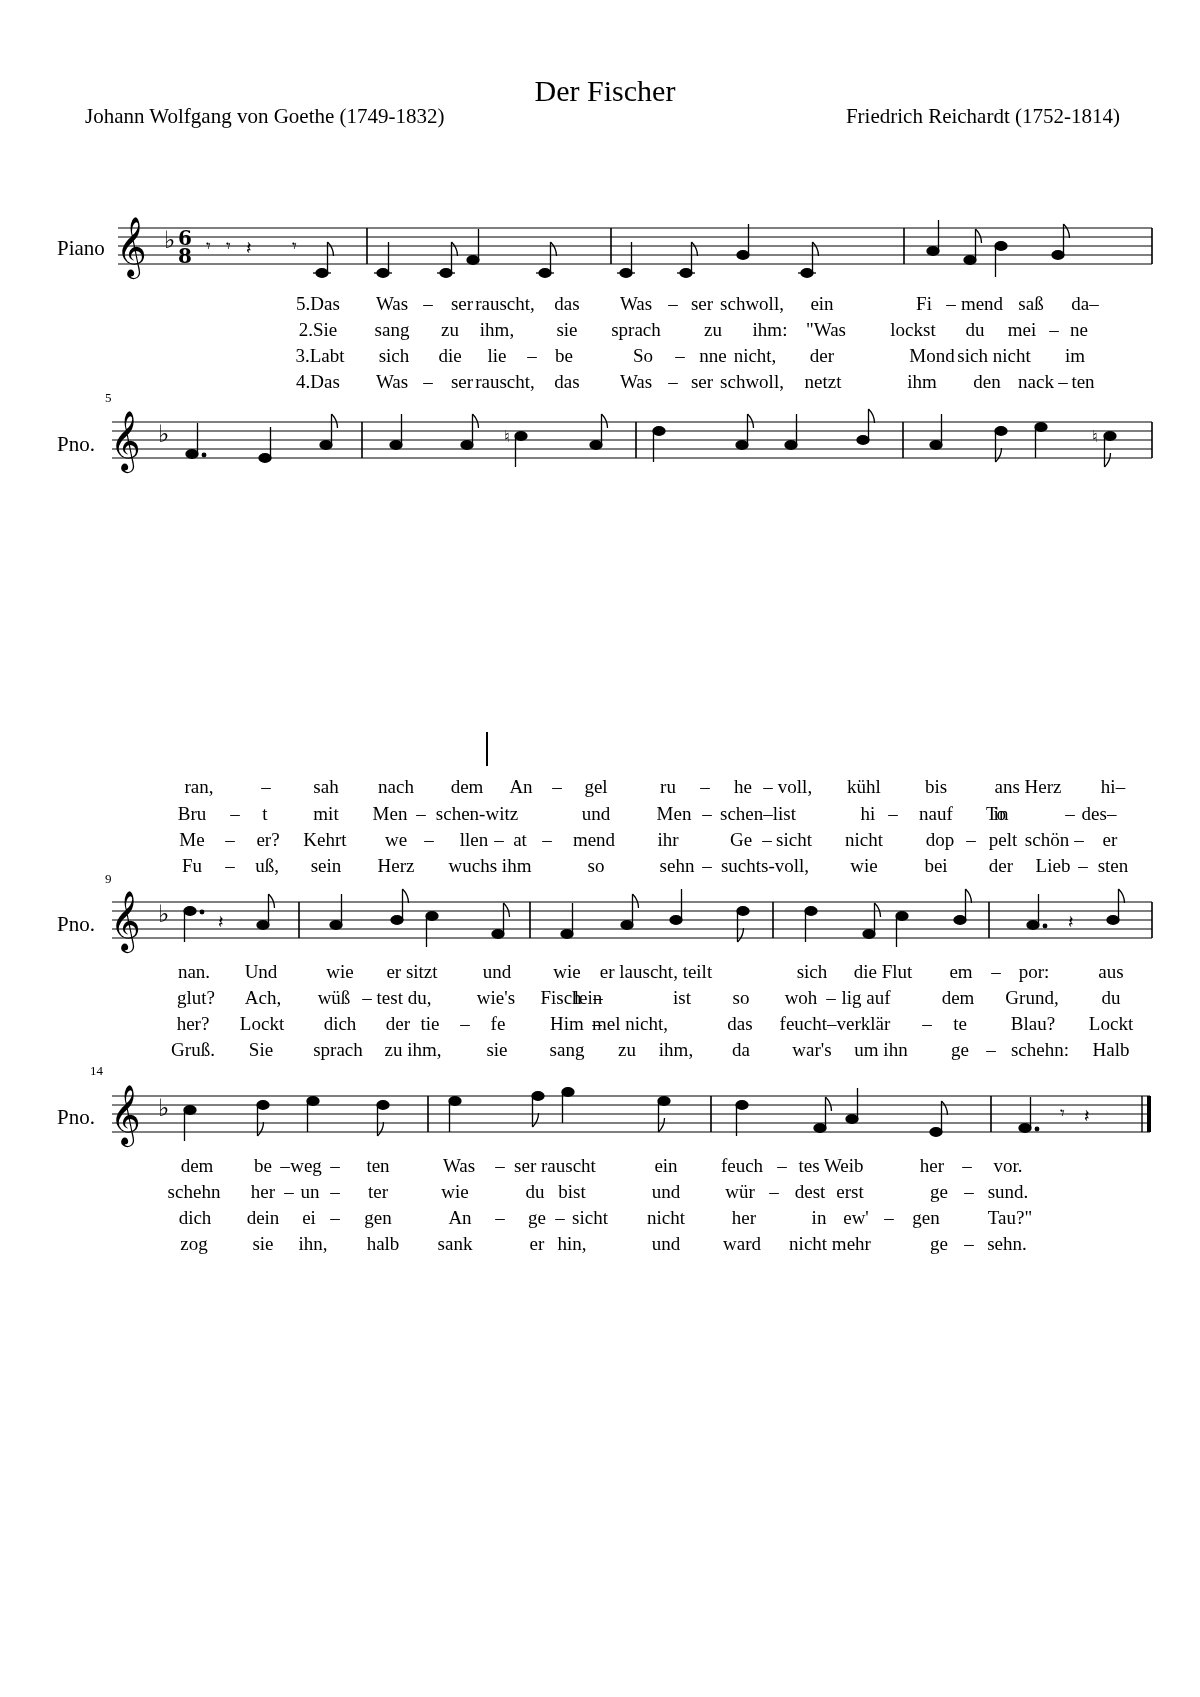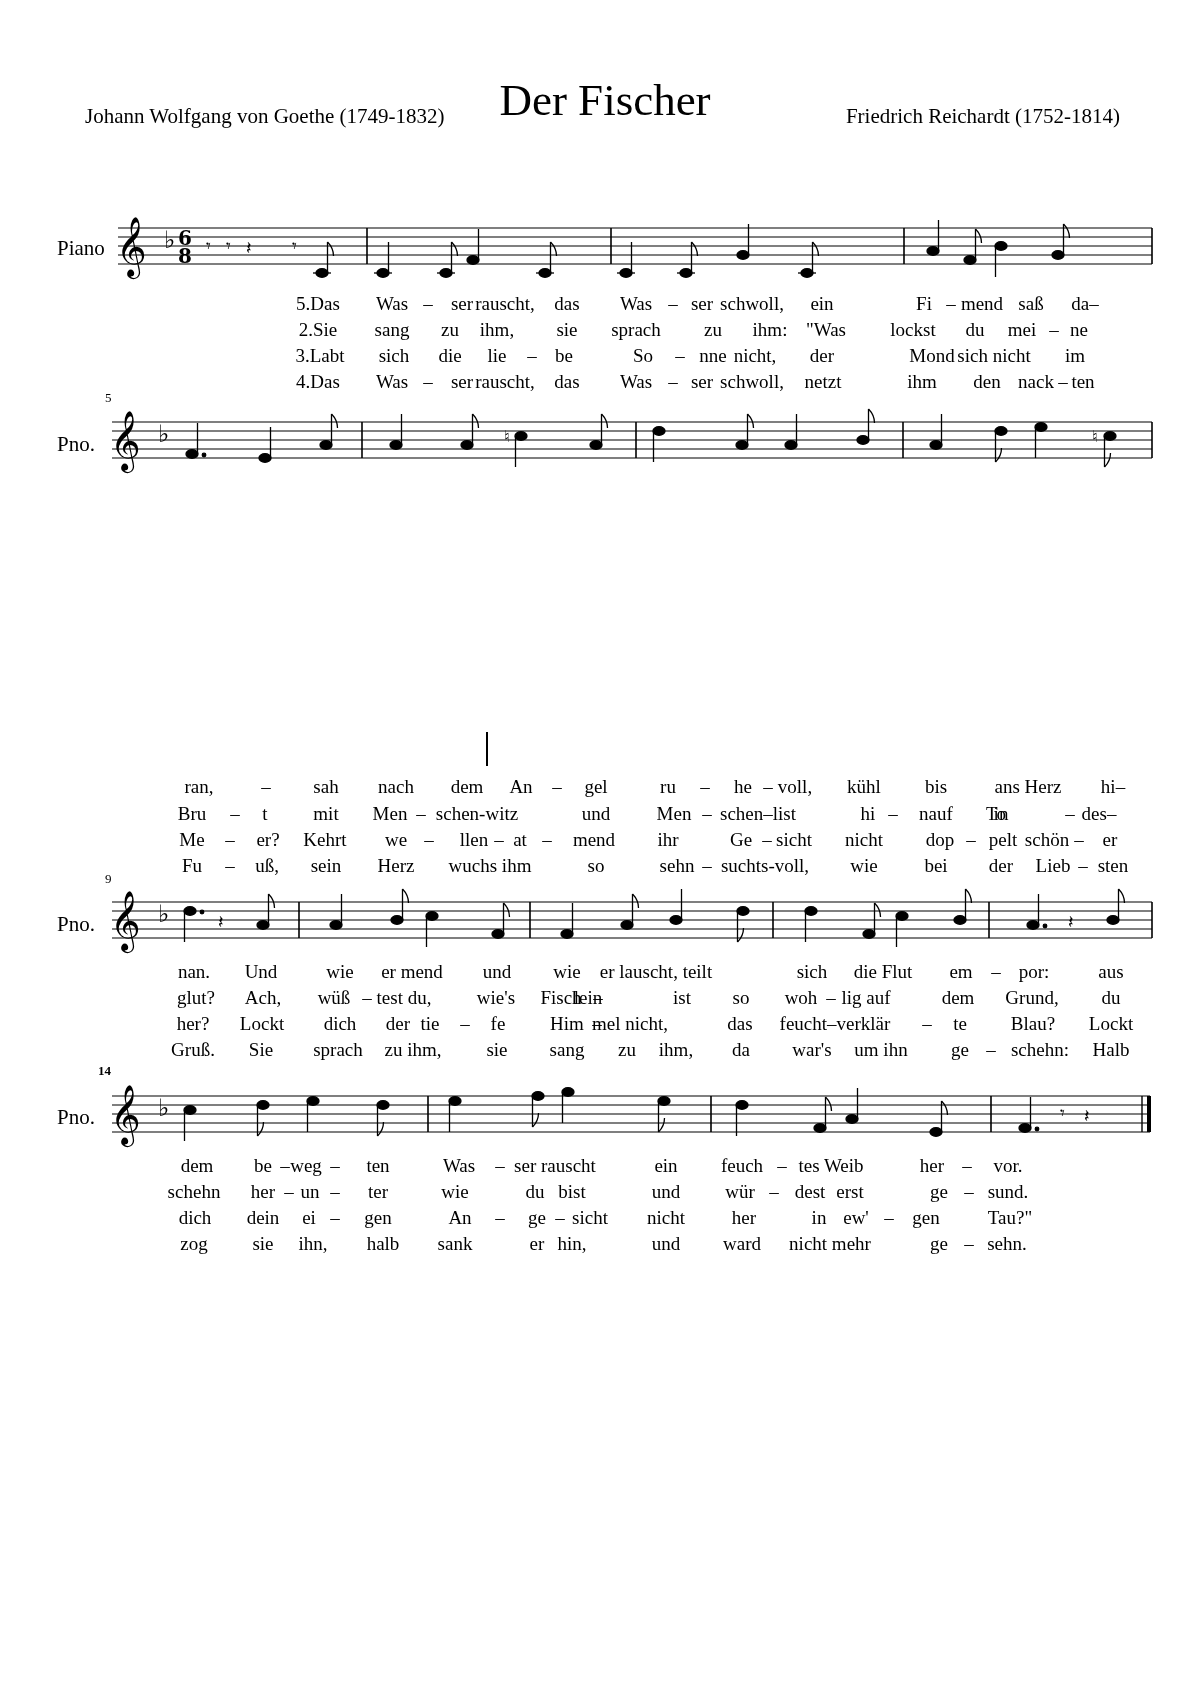--- a/index.html
+++ b/index.html
@@ -1,19 +1,19 @@
 <!DOCTYPE html>
 <html><head>
 <meta charset="utf-8">
 <style>
   html, body { margin: 0; padding: 0; background: #ffffff; }
   body { width: 1200px; height: 1697px; position: relative; overflow: hidden;
          font-family: "Liberation Serif", "DejaVu Serif", serif; color: #000; }
   .abs { position: absolute; white-space: nowrap; }
-  .title { font-size: 45px; left: 0; width: 1200px; text-align: center; top: 74px; }
+  .title { font-size: 30px; left: 0; width: 1200px; text-align: center; top: 74px; }
   .title span { position: relative; left: 5px; }
   .poet { font-size: 21px; left: 85px; top: 104px; }
   .composer { font-size: 21px; right: 80px; top: 104px; }
   .inst { font-size: 21px; }
   .mnum { font-size: 13px; }
   svg.staff { position: absolute; left: 0; overflow: visible; }
   .lyric-row { position: absolute; height: 24px; font-size: 19px; }
   .lyric-row span { position: absolute; white-space: nowrap; transform: translateX(-50%); }
   .stray-line { position: absolute; left: 486px; top: 732px; width: 2px; height: 34px; background: #000; }
 </style>
@@ -378,21 +378,21 @@
       <circle cx="1045" cy="56" r="1.8"></circle>
     <ellipse cx="1113" cy="50" rx="6" ry="4.3"></ellipse>
       <line x1="1118.5" y1="50" x2="1118.5" y2="19"></line>
       <path d="M1118.5 19 q6 6 6 14" fill="none"></path>
   </g>
 </svg>
 <div class="lyric-row" style="top:961px;">
     <span style="left:194px">nan.</span>
     <span style="left:261px">Und</span>
     <span style="left:340px">wie</span>
-    <span style="left:412px">er mend</span>
+    <span style="left:412px">er sitzt</span>
     <span style="left:497px">und</span>
     <span style="left:567px">wie</span>
     <span style="left:656px">er lauscht, teilt</span>
     <span style="left:812px">sich</span>
     <span style="left:883px">die Flut</span>
     <span style="left:961px">em</span>
     <span style="left:996px">–</span>
     <span style="left:1034px">por:</span>
     <span style="left:1111px">aus</span>
   </div>
@@ -444,21 +444,21 @@
     <span style="left:676px">ihm,</span>
     <span style="left:741px">da</span>
     <span style="left:812px">war's</span>
     <span style="left:881px">um ihn</span>
     <span style="left:960px">ge</span>
     <span style="left:991px">–</span>
     <span style="left:1040px">schehn:</span>
     <span style="left:1111px">Halb</span>
   </div>
 
-<div class="abs mnum" style="left:98px; top:1063px;font-weight:bold;">14</div>
+<div class="abs mnum" style="left:90px; top:1063px;">14</div>
 <div class="abs inst" style="left:57px; top:1105px;">Pno.</div>
 <svg class="staff" width="1200" height="120" style="top:1064px;">
   <g stroke="#000" stroke-width="1.2">
     <line x1="112" y1="32" x2="1150" y2="32"></line>
       <line x1="112" y1="41" x2="1150" y2="41"></line>
     <line x1="112" y1="50" x2="1150" y2="50"></line>
       <line x1="112" y1="59" x2="1150" y2="59"></line>
     <line x1="112" y1="68" x2="1150" y2="68"></line>
   </g>
   <g stroke="#000" stroke-width="1.6">

